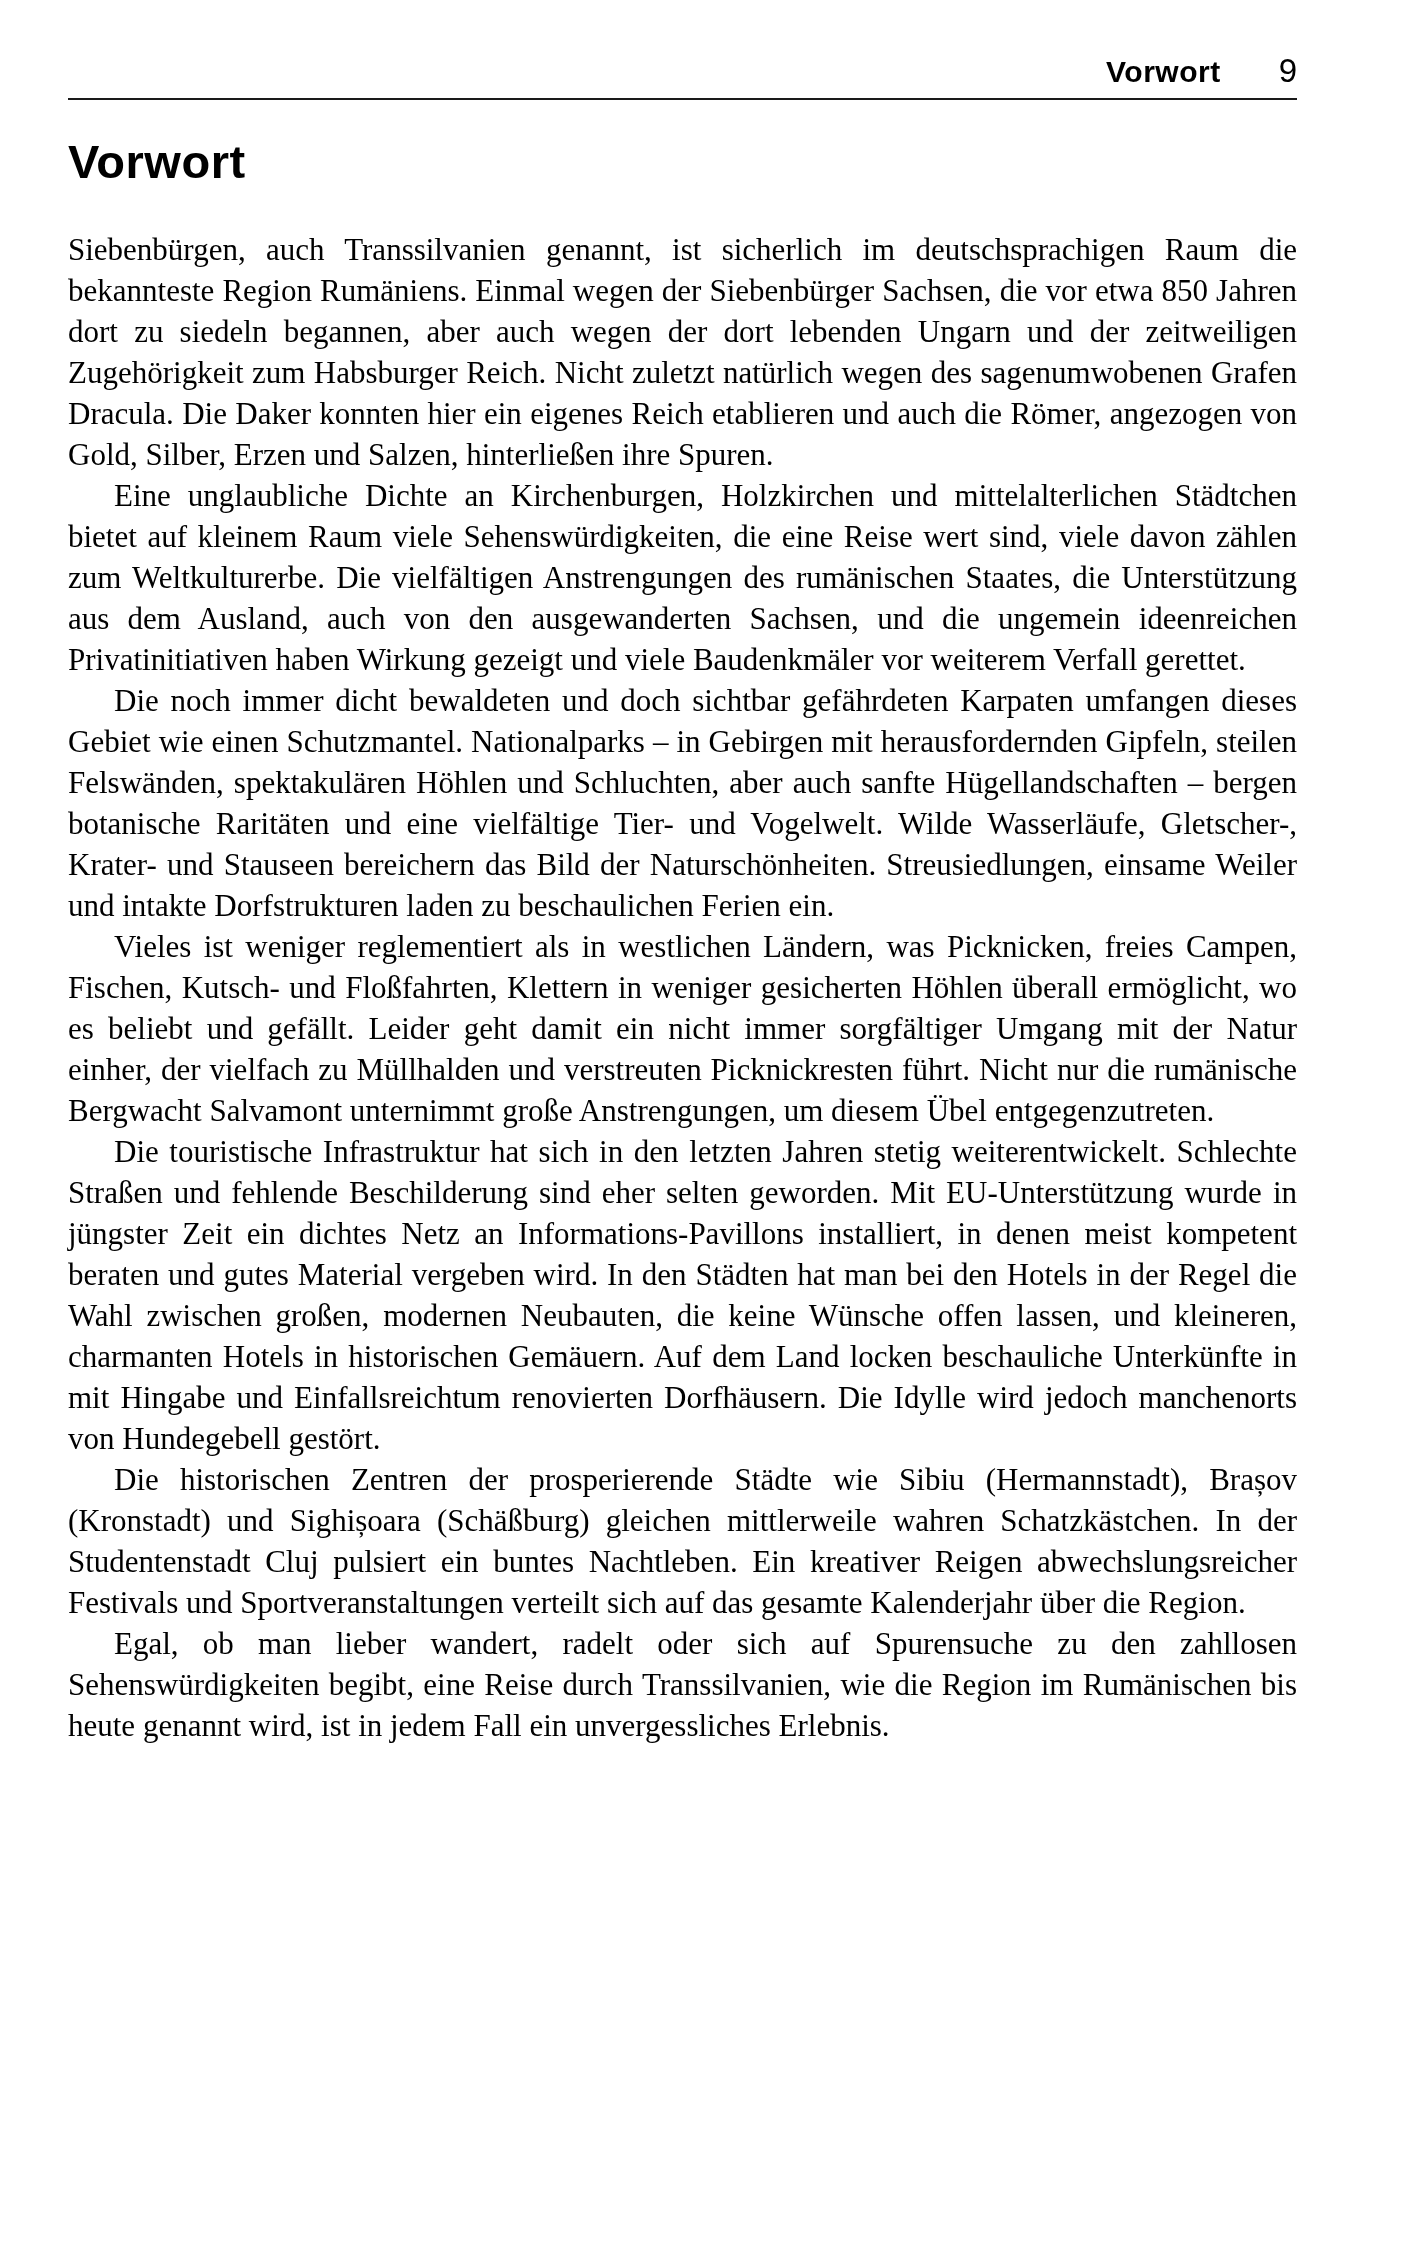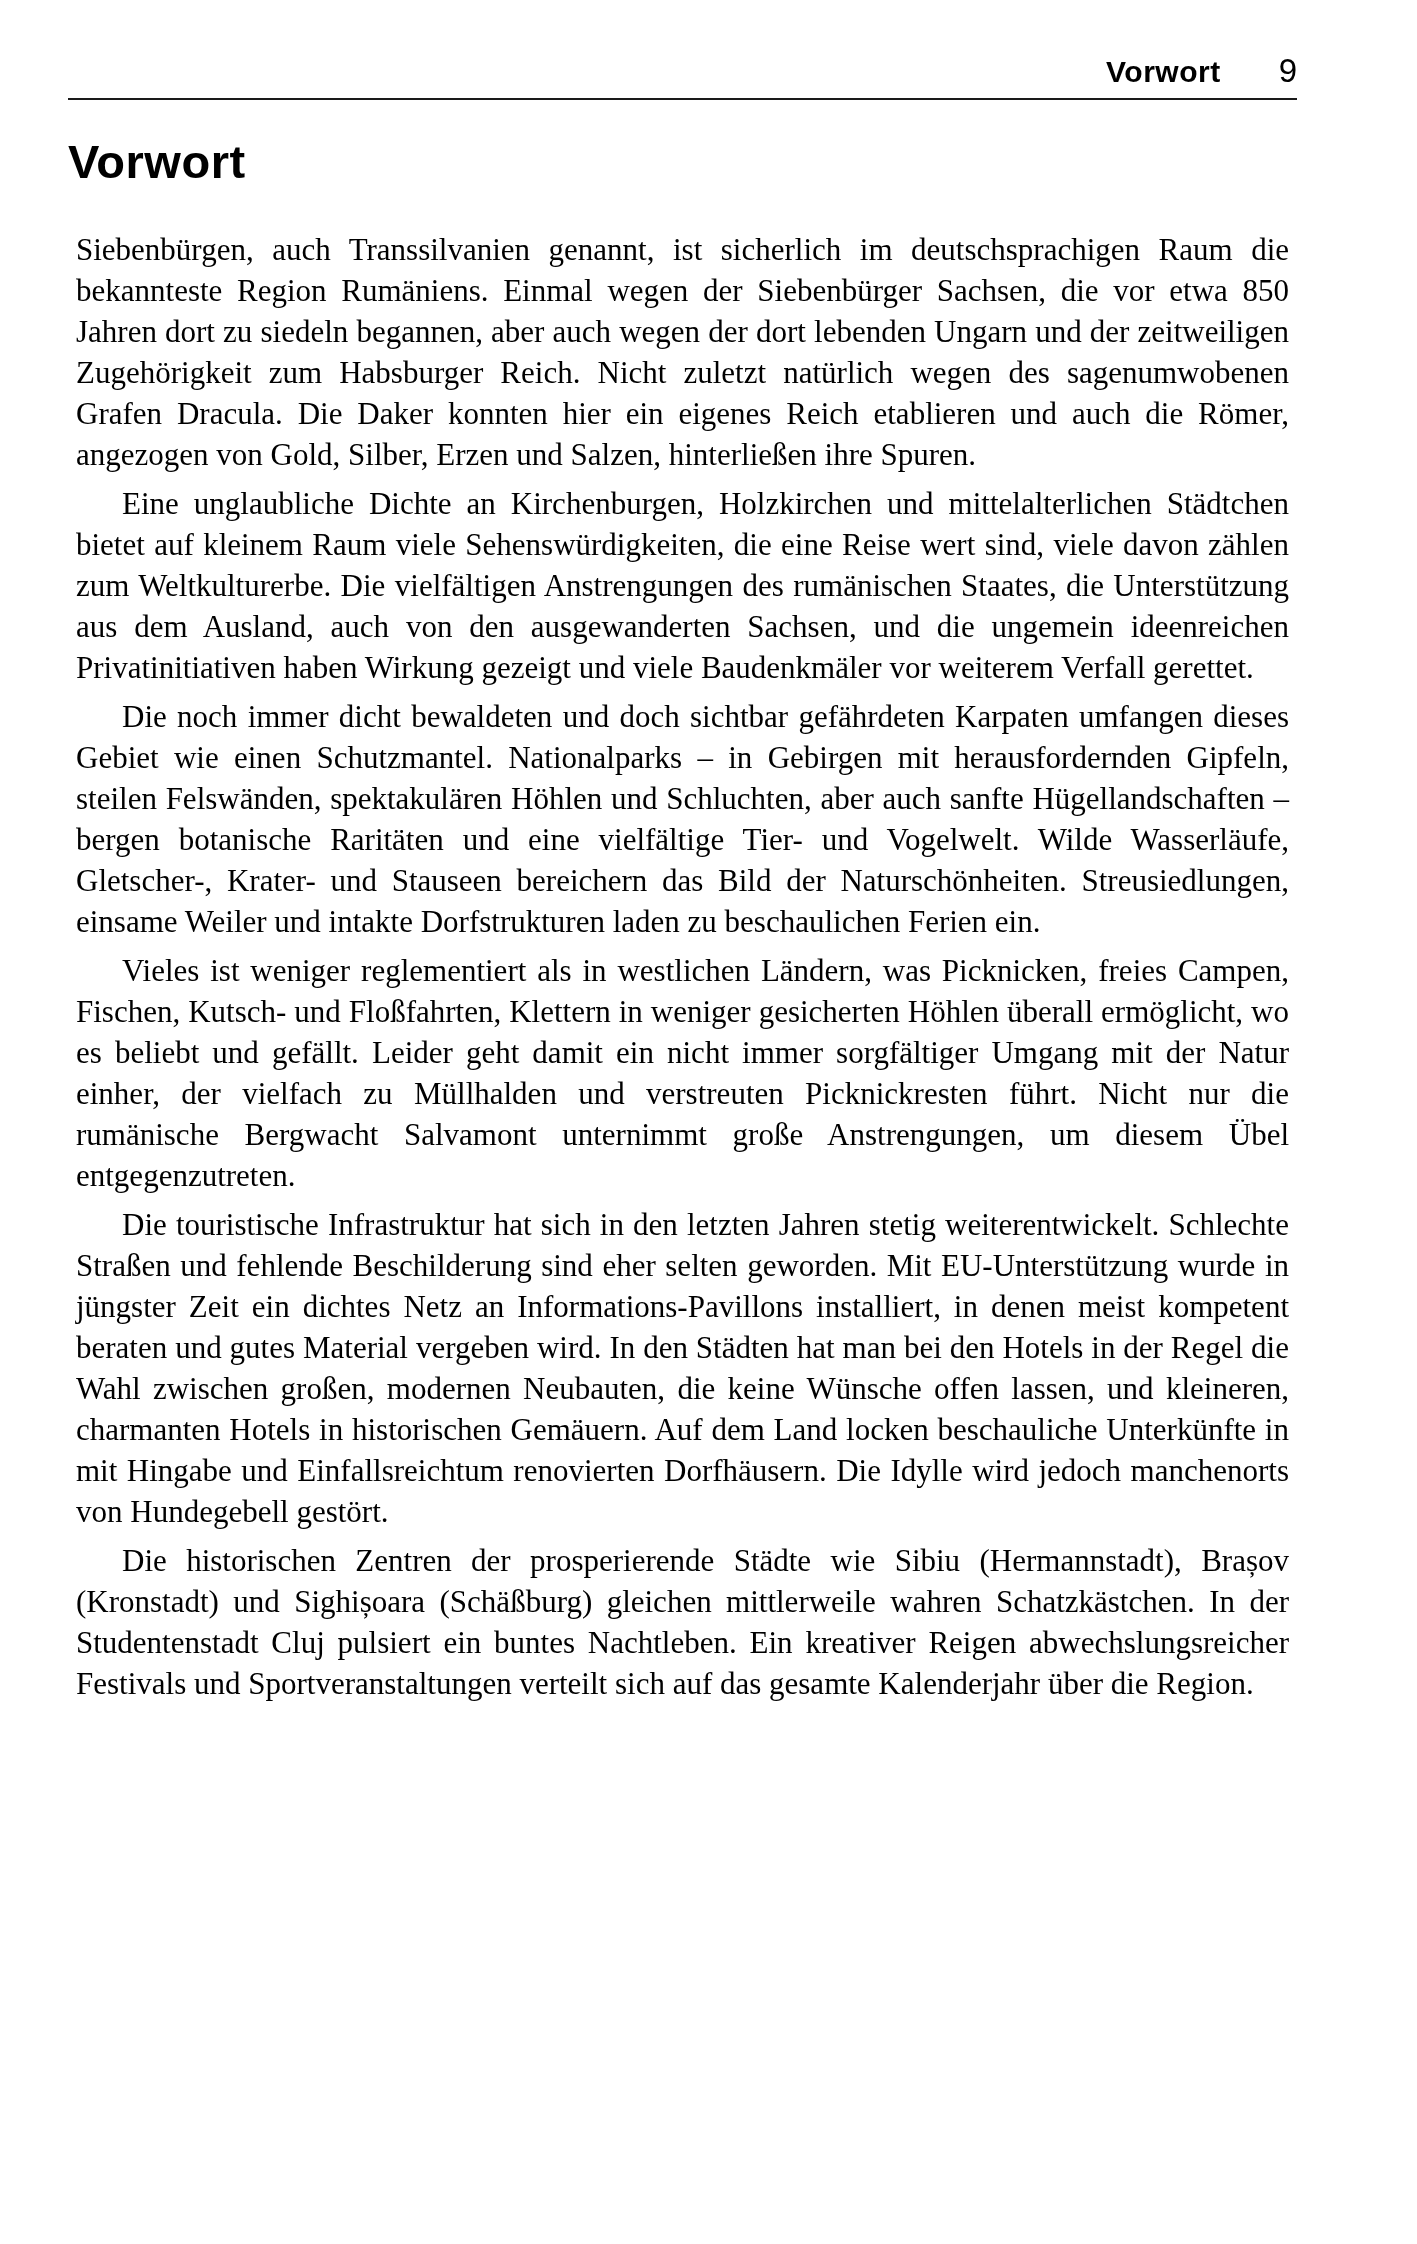--- a/index.html
+++ b/index.html
@@ -49,21 +49,21 @@
   }
   .body-text {
     font-family: "Liberation Serif", serif;
     font-size: 31px;
     line-height: 41px;
     text-align: justify;
     hyphens: auto;
     -webkit-hyphens: auto;
   }
   .body-text p {
-    margin: 8px;
+    margin: 0;
     text-indent: 46px;
   }
   .body-text p.first {
     text-indent: 0;
   }
 </style>
 </head>
 <body>
 
 <div class="page">
@@ -77,15 +77,16 @@
 
   <h1 class="chapter-title">Vorwort</h1>
 
   <main class="body-text">
     <p class="first">Siebenbürgen, auch Transsilvanien genannt, ist sicherlich im deutschsprachigen Raum die bekannteste Region Rumäniens. Einmal wegen der Siebenbürger Sachsen, die vor etwa 850 Jahren dort zu siedeln begannen, aber auch wegen der dort lebenden Ungarn und der zeitweiligen Zugehörigkeit zum Habsburger Reich. Nicht zuletzt natürlich wegen des sagenumwobenen Grafen Dracula. Die Daker konnten hier ein eigenes Reich etablieren und auch die Römer, angezogen von Gold, Silber, Erzen und Salzen, hinterließen ihre Spuren.</p>
     <p>Eine unglaubliche Dichte an Kirchenburgen, Holzkirchen und mittelalterlichen Städtchen bietet auf kleinem Raum viele Sehenswürdigkeiten, die eine Reise wert sind, viele davon zählen zum Weltkulturerbe. Die vielfältigen Anstrengungen des rumänischen Staates, die Unterstützung aus dem Ausland, auch von den ausgewanderten Sachsen, und die ungemein ideenreichen Privatinitiativen haben Wirkung gezeigt und viele Baudenkmäler vor weiterem Verfall gerettet.</p>
     <p>Die noch immer dicht bewaldeten und doch sichtbar gefährdeten Karpaten umfangen dieses Gebiet wie einen Schutzmantel. Nationalparks – in Gebirgen mit herausfordernden Gipfeln, steilen Felswänden, spektakulären Höhlen und Schluchten, aber auch sanfte Hügellandschaften – bergen botanische Raritäten und eine vielfältige Tier- und Vogelwelt. Wilde Wasserläufe, Gletscher-, Krater- und Stauseen bereichern das Bild der Naturschönheiten. Streusiedlungen, einsame Weiler und intakte Dorfstrukturen laden zu beschaulichen Ferien ein.</p>
     <p>Vieles ist weniger reglementiert als in westlichen Ländern, was Picknicken, freies Campen, Fischen, Kutsch- und Floßfahrten, Klettern in weniger gesicherten Höhlen überall ermöglicht, wo es beliebt und gefällt. Leider geht damit ein nicht immer sorgfältiger Umgang mit der Natur einher, der vielfach zu Müllhalden und verstreuten Picknickresten führt. Nicht nur die rumänische Bergwacht Salvamont unternimmt große Anstrengungen, um diesem Übel entgegenzutreten.</p>
     <p>Die touristische Infrastruktur hat sich in den letzten Jahren stetig weiterentwickelt. Schlechte Straßen und fehlende Beschilderung sind eher selten geworden. Mit EU-Unterstützung wurde in jüngster Zeit ein dichtes Netz an Informations-Pavillons installiert, in denen meist kompetent beraten und gutes Material vergeben wird. In den Städten hat man bei den Hotels in der Regel die Wahl zwischen großen, modernen Neubauten, die keine Wünsche offen lassen, und kleineren, charmanten Hotels in historischen Gemäuern. Auf dem Land locken beschauliche Unterkünfte in mit Hingabe und Einfallsreichtum renovierten Dorfhäusern. Die Idylle wird jedoch manchenorts von Hundegebell gestört.</p>
     <p>Die historischen Zentren der prosperierende Städte wie Sibiu (Hermannstadt), Brașov (Kronstadt) und Sighișoara (Schäßburg) gleichen mittlerweile wahren Schatzkästchen. In der Studentenstadt Cluj pulsiert ein buntes Nachtleben. Ein kreativer Reigen abwechslungsreicher Festivals und Sportveranstaltungen verteilt sich auf das gesamte Kalenderjahr über die Region.</p>
+    <p>Egal, ob man lieber wandert, radelt oder sich auf Spurensuche zu den zahllosen Sehenswürdigkeiten begibt, eine Reise durch Transsilvanien, wie die Region im Rumänischen bis heute genannt wird, ist in jedem Fall ein unvergessliches Erlebnis.</p>
   </main>
 
 </div>
 
 </body></html>

